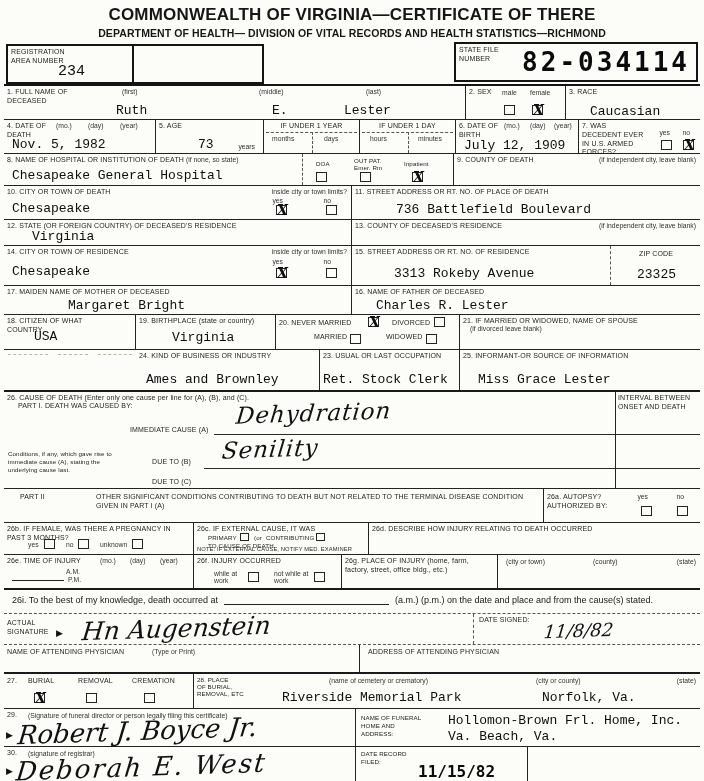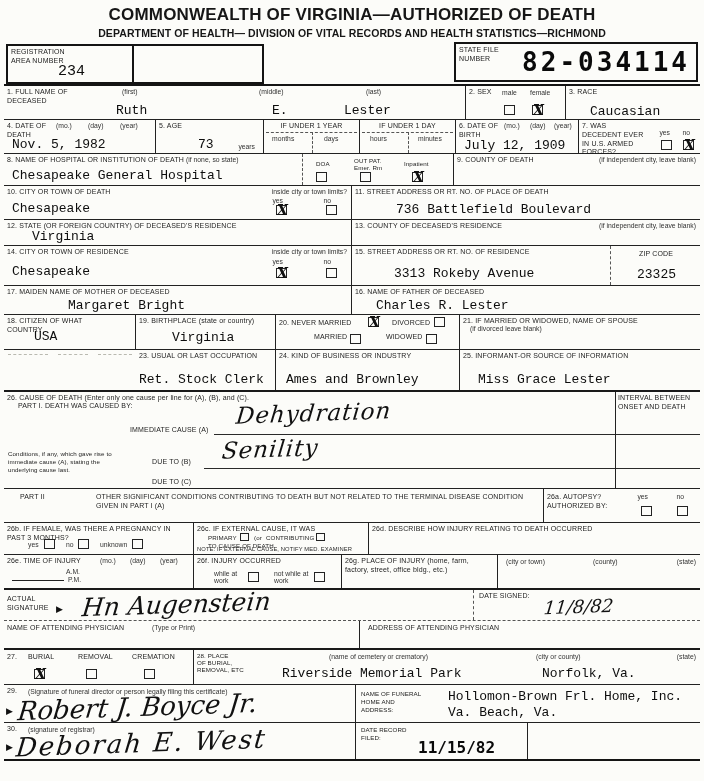--- a/index.html
+++ b/index.html
@@ -31,21 +31,21 @@
   .dashv{border-left:1px dashed #555}
   .iline{display:inline-block;border-bottom:1px solid #222;height:10px}
   .fnote{font-size:5.8px;color:#2a2a2a;letter-spacing:.1px}
   .faded{border-top:1px dashed #b9b9b0}
 </style>
 </head>
 <body>
 
 <div class="page">
 
-  <div class="title">COMMONWEALTH OF VIRGINIA—AUTHORIZED OF DEATH</div>
+  <div class="title">COMMONWEALTH OF VIRGINIA—CERTIFICATE OF THERE</div>
   <div class="subtitle">DEPARTMENT OF HEALTH— DIVISION OF VITAL RECORDS AND HEALTH STATISTICS—RICHMOND</div>
 
   <div class="topboxes">
     <div class="regbox">
       <div class="regcell">
         <div class="lbl a" style="left:3px;top:2px;width:70px">REGISTRATION AREA NUMBER</div>
         <span class="val15 a" style="left:50px;bottom:2px">234</span>
       </div>
     </div>
     <div class="statebox">
@@ -224,27 +224,27 @@
         <span class="hint a" style="left:10px;top:10px">(if divorced leave blank)</span>
       </div>
     </div>
 
     <div class="r" style="height:42px;border-bottom:2px solid #1a1a1a">
       <div class="c" style="flex:0 0 132px;border-right:none">
         <div class="faded a" style="left:4px;top:4px;width:40px"></div>
         <div class="faded a" style="left:54px;top:4px;width:30px"></div>
         <div class="faded a" style="left:94px;top:4px;width:34px"></div>
       </div>
+      <div class="c" style="flex:0 0 184px">
+        <span class="lbl a" style="left:3px;top:2px">24. KIND OF BUSINESS OR INDUSTRY</span>
+        <span class="val a" style="left:10px;bottom:3px">Ames and Brownley</span>
+      </div>
       <div class="c" style="flex:0 0 140px">
         <span class="lbl a" style="left:3px;top:2px;width:130px">23. USUAL OR LAST OCCUPATION</span>
         <span class="val a" style="left:3px;bottom:3px">Ret. Stock Clerk</span>
-      </div>
-      <div class="c" style="flex:0 0 184px">
-        <span class="lbl a" style="left:3px;top:2px">24. KIND OF BUSINESS OR INDUSTRY</span>
-        <span class="val a" style="left:10px;bottom:3px">Ames and Brownley</span>
       </div>
       <div class="c" style="flex:1">
         <span class="lbl a" style="left:3px;top:2px">25. INFORMANT-OR SOURCE OF INFORMATION</span>
         <span class="val a" style="left:18px;bottom:3px">Miss Grace Lester</span>
       </div>
     </div>
 
     <div class="r" style="height:97px">
       <div class="c" style="flex:1">
         <span class="lbl a" style="left:3px;top:2px">26. CAUSE OF DEATH (Enter only one cause per line for (A), (B), and (C).</span>
@@ -325,20 +325,27 @@
       <div class="c" style="flex:0 0 156px">
         <div class="lbl a" style="left:3px;top:2px;width:140px">26g. PLACE OF INJURY (home, farm, factory, street, office bldg., etc.)</div>
       </div>
       <div class="c" style="flex:1">
         <span class="hint a" style="left:8px;top:3px">(city or town)</span>
         <span class="hint a" style="left:95px;top:3px">(county)</span>
         <span class="hint a" style="right:4px;top:3px">(state)</span>
       </div>
     </div>
 
+    <div class="r" style="height:24px;border-bottom:1px dashed #555">
+      <div class="c" style="flex:1;display:flex;align-items:flex-start;padding:5px 0 0 8px">
+        <span style="font-size:9px">26i. To the best of my knowledge, death occurred at</span>
+        <span class="iline" style="width:165px;margin:0 6px"></span>
+        <span style="font-size:9px">(a.m.) (p.m.) on the date and place and from the cause(s) stated.</span>
+      </div>
+    </div>
 
     <div class="r" style="height:31px;border-bottom:1px dashed #555">
       <div class="c" style="flex:0 0 470px;border-right:1px dashed #555">
         <div class="lbl a" style="left:3px;top:5px;width:46px">ACTUAL SIGNATURE</div>
         <span class="arrow a" style="left:52px;top:8px"></span>
         <span class="hw a" style="left:78px;top:0;font-size:25px">Hn Augenstein</span>
       </div>
       <div class="c" style="flex:1">
         <span class="lbl a" style="left:5px;top:2px">DATE SIGNED:</span>
         <span class="hw a" style="left:70px;top:6px;font-size:18px">11/8/82</span>

